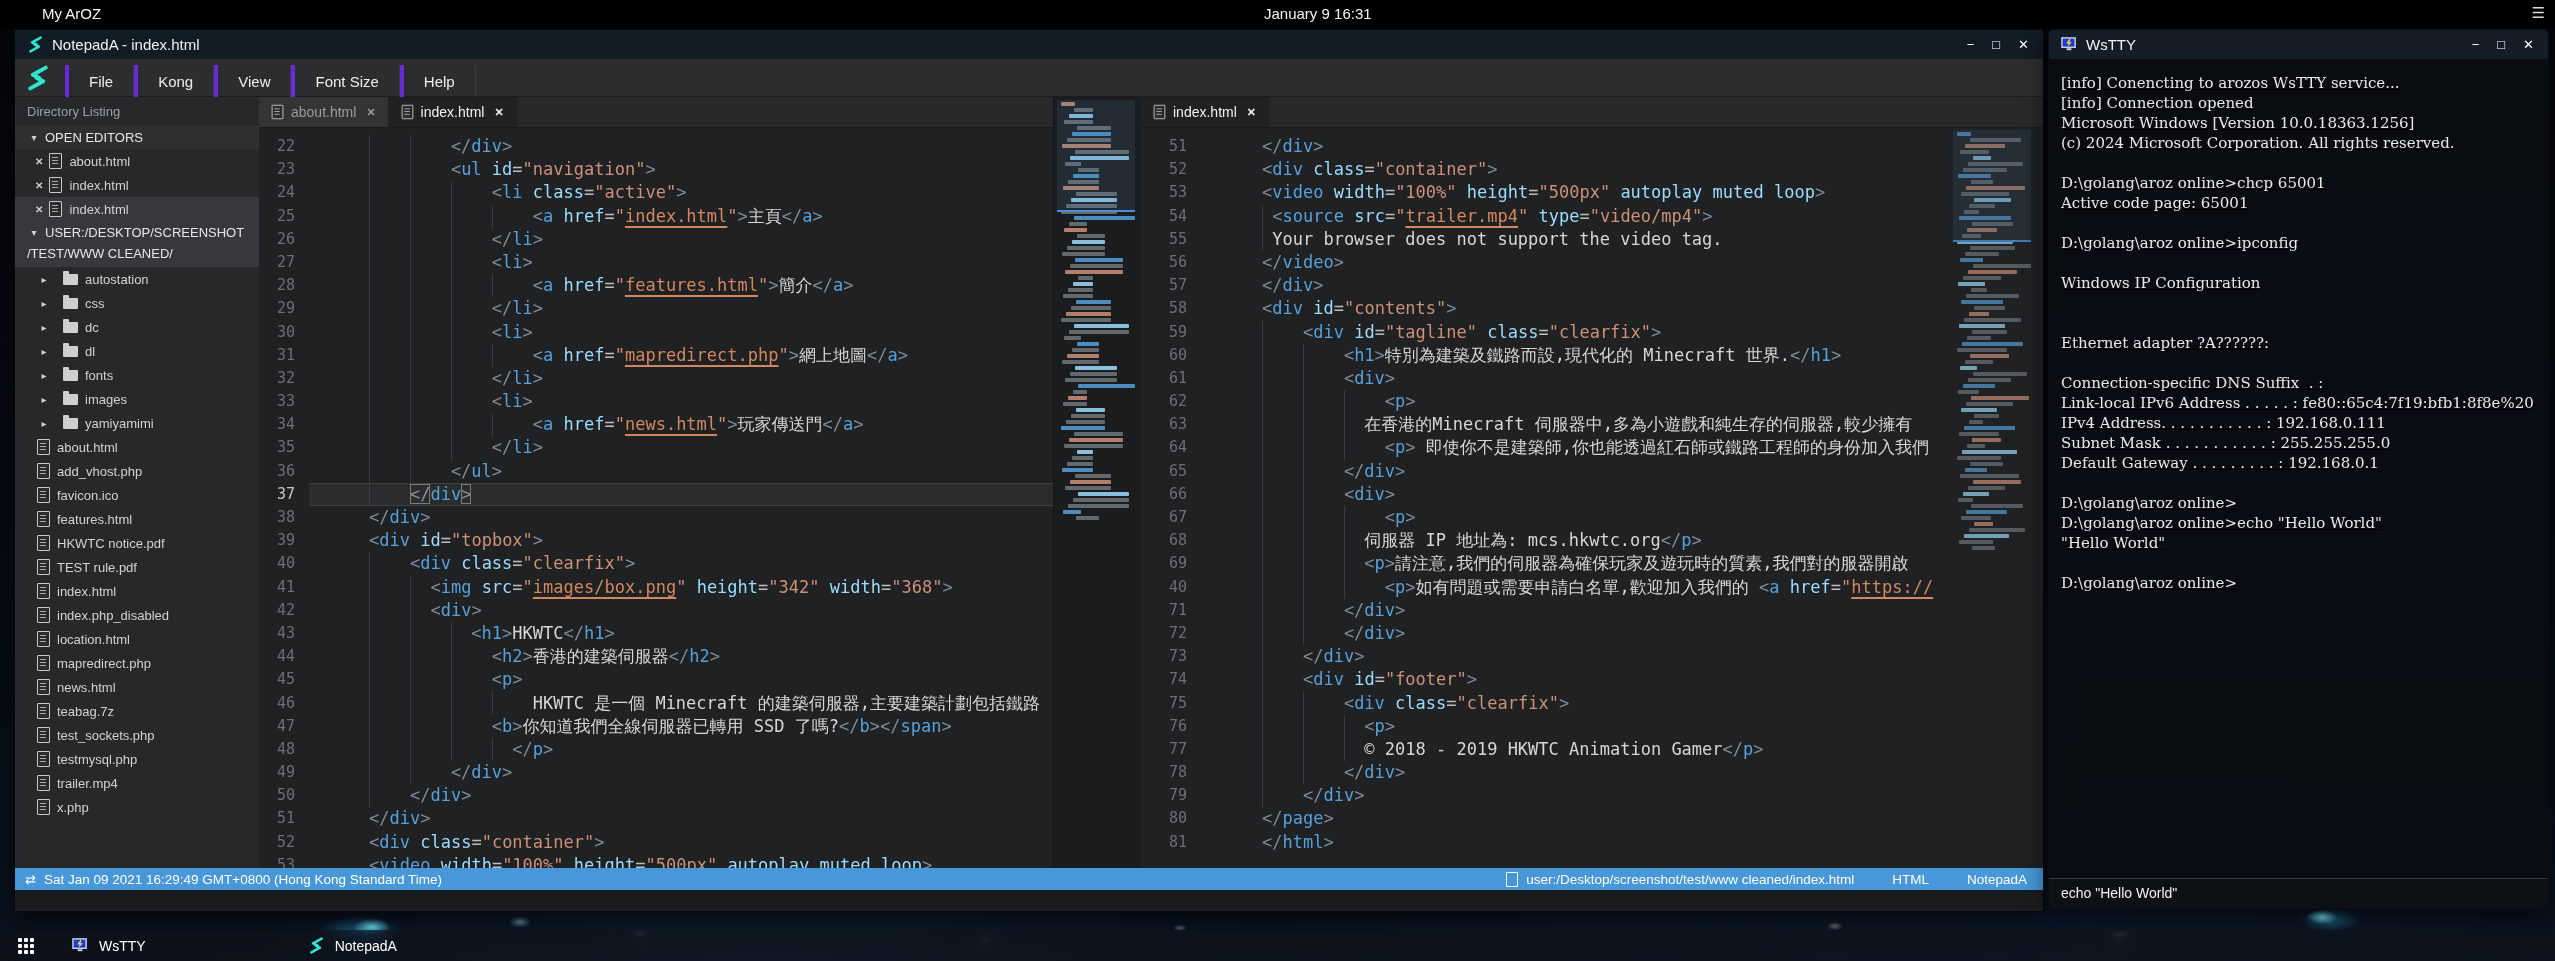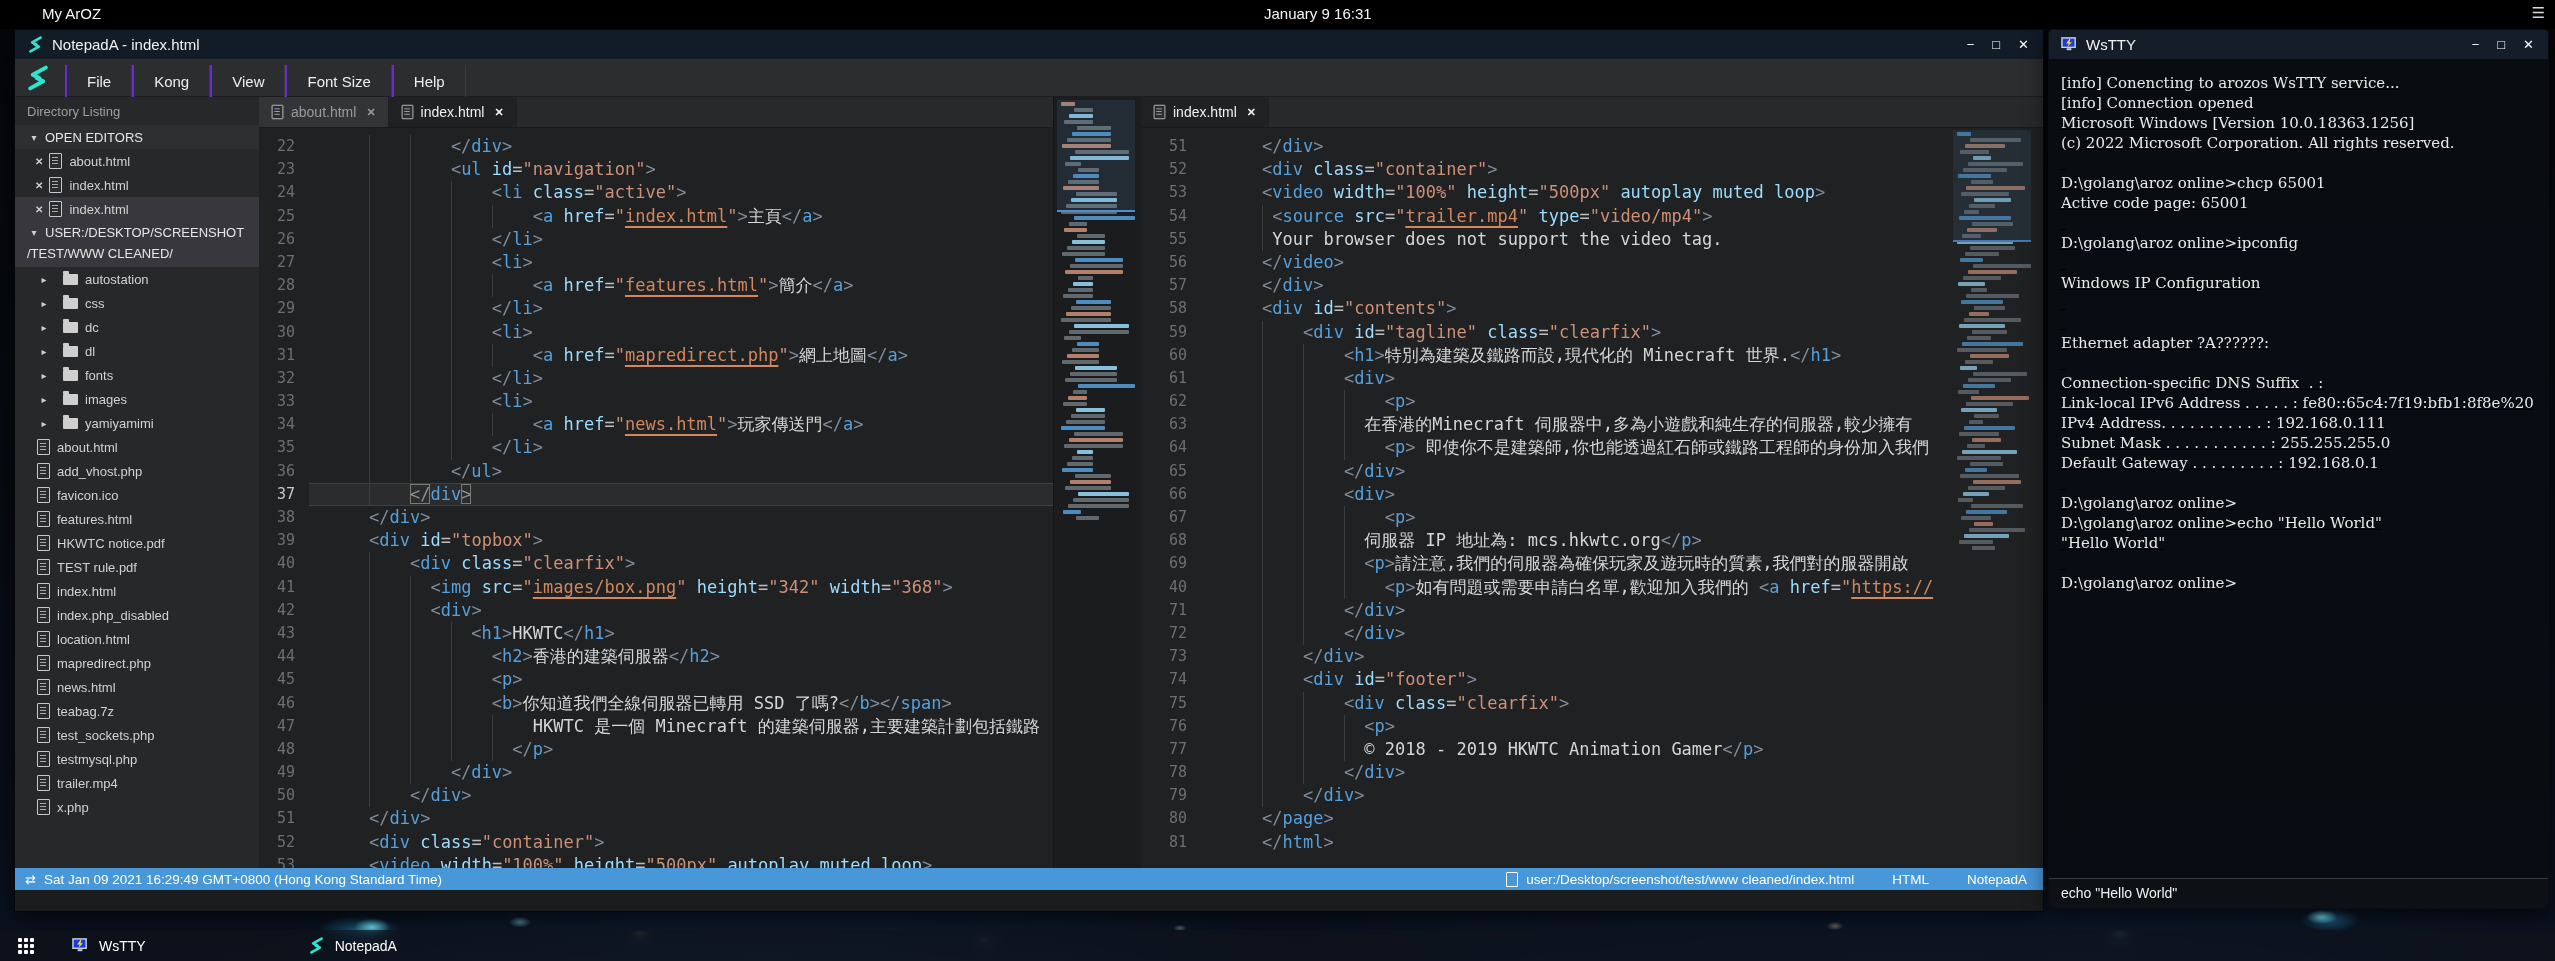--- a/index.html
+++ b/index.html
@@ -27,21 +27,21 @@
   
   .win{position:absolute;box-shadow:0 6px 24px rgba(0,0,0,.65);border:1px solid #05070a;}
   .titlebar{height:29px;background:#121c27;display:flex;align-items:center;color:#f2f2f2;font-size:15px;}
   .titlebar .tlogo{margin:0 8px 0 12px;display:flex;}
   .winbtns{margin-left:auto;display:flex;gap:18px;padding-right:14px;color:#fff;font-size:13px;}
   .winbtns span{cursor:default;}
   
   #np{left:14px;top:29px;width:2028px;height:881px;background:#1a1c1e;}
   .menubar{height:37px;background:#2b2d2f;display:flex;align-items:center;border-bottom:1px solid #1c1c1c;}
   .menubar .mlogo{padding:0 14px 0 10px;display:flex;}
-  .menu-item{color:#eee;font-size:15px;padding:8px 20px;border-right:1px solid #3a3c3e;border-left:2px solid #6d28d9;margin-top:7px;}
+  .menu-item{color:#eee;font-size:15px;padding:8px 20px;border-right:1px solid #3a3c3e;border-left:4px solid #6d28d9;margin-top:7px;}
   .npbody{position:relative;height:793px;}
   
   .sidebar{position:absolute;left:0;top:0;width:244px;height:100%;background:#26282a;overflow:hidden;}
   .sb-title{color:#9aa0a6;font-size:13px;padding:7px 0 6px 12px;}
   .srow{height:24px;display:flex;align-items:center;color:#d2d2d2;font-size:13px;white-space:nowrap;}
   .srow.header{background:#2d2f31;color:#e8e8e8;}
   .srow.sel{background:#37373d;}
   .wsheader{height:46px;background:#37373d;display:block;color:#e6e6e6;}
   .wsheader .wsline1{display:flex;align-items:center;height:23px;}
   .wsheader .wsline2{padding-left:12px;height:22px;line-height:20px;font-size:13px;}
@@ -351,22 +351,22 @@
               <div class="cline"><span class="ind" style="width: 8ch;"></span><span class="tk-p">&lt;/</span><span class="tk-t">ul</span><span class="tk-p">&gt;</span></div>
               <div class="cline cur"><span class="ind" style="width: 4ch;"></span><span class="tk-b">&lt;/</span><span class="tk-t">div</span><span class="tk-b">&gt;</span></div>
               <div class="cline"><span class="tk-p">&lt;/</span><span class="tk-t">div</span><span class="tk-p">&gt;</span></div>
               <div class="cline"><span class="tk-p">&lt;</span><span class="tk-t">div</span><span class="tk-x"> </span><span class="tk-a">id</span><span class="tk-e">=</span><span class="tk-s">"topbox"</span><span class="tk-p">&gt;</span></div>
               <div class="cline"><span class="ind" style="width: 4ch;"></span><span class="tk-p">&lt;</span><span class="tk-t">div</span><span class="tk-x"> </span><span class="tk-a">class</span><span class="tk-e">=</span><span class="tk-s">"clearfix"</span><span class="tk-p">&gt;</span></div>
               <div class="cline"><span class="ind" style="width: 6ch;"></span><span class="tk-p">&lt;</span><span class="tk-t">img</span><span class="tk-x"> </span><span class="tk-a">src</span><span class="tk-e">=</span><span class="tk-s">"</span><span class="tk-l">images/box.png</span><span class="tk-s">"</span><span class="tk-x"> </span><span class="tk-a">height</span><span class="tk-e">=</span><span class="tk-s">"342"</span><span class="tk-x"> </span><span class="tk-a">width</span><span class="tk-e">=</span><span class="tk-s">"368"</span><span class="tk-p">&gt;</span></div>
               <div class="cline"><span class="ind" style="width: 6ch;"></span><span class="tk-p">&lt;</span><span class="tk-t">div</span><span class="tk-p">&gt;</span></div>
               <div class="cline"><span class="ind" style="width: 10ch;"></span><span class="tk-p">&lt;</span><span class="tk-t">h1</span><span class="tk-p">&gt;</span><span class="tk-x">HKWTC</span><span class="tk-p">&lt;/</span><span class="tk-t">h1</span><span class="tk-p">&gt;</span></div>
               <div class="cline"><span class="ind" style="width: 12ch;"></span><span class="tk-p">&lt;</span><span class="tk-t">h2</span><span class="tk-p">&gt;</span><span class="tk-x">香港的建築伺服器</span><span class="tk-p">&lt;/</span><span class="tk-t">h2</span><span class="tk-p">&gt;</span></div>
               <div class="cline"><span class="ind" style="width: 12ch;"></span><span class="tk-p">&lt;</span><span class="tk-t">p</span><span class="tk-p">&gt;</span></div>
+              <div class="cline"><span class="ind" style="width: 16ch;"></span><span class="tk-x">HKWTC 是一個 Minecraft 的建築伺服器,主要建築計劃包括鐵路</span></div>
               <div class="cline"><span class="ind" style="width: 12ch;"></span><span class="tk-p">&lt;</span><span class="tk-t">b</span><span class="tk-p">&gt;</span><span class="tk-x">你知道我們全線伺服器已轉用 SSD 了嗎?</span><span class="tk-p">&lt;/</span><span class="tk-t">b</span><span class="tk-p">&gt;</span><span class="tk-p">&lt;/</span><span class="tk-t">span</span><span class="tk-p">&gt;</span></div>
-              <div class="cline"><span class="ind" style="width: 16ch;"></span><span class="tk-x">HKWTC 是一個 Minecraft 的建築伺服器,主要建築計劃包括鐵路</span></div>
               <div class="cline"><span class="ind" style="width: 14ch;"></span><span class="tk-p">&lt;/</span><span class="tk-t">p</span><span class="tk-p">&gt;</span></div>
               <div class="cline"><span class="ind" style="width: 8ch;"></span><span class="tk-p">&lt;/</span><span class="tk-t">div</span><span class="tk-p">&gt;</span></div>
               <div class="cline"><span class="ind" style="width: 4ch;"></span><span class="tk-p">&lt;/</span><span class="tk-t">div</span><span class="tk-p">&gt;</span></div>
               <div class="cline"><span class="tk-p">&lt;/</span><span class="tk-t">div</span><span class="tk-p">&gt;</span></div>
               <div class="cline"><span class="tk-p">&lt;</span><span class="tk-t">div</span><span class="tk-x"> </span><span class="tk-a">class</span><span class="tk-e">=</span><span class="tk-s">"container"</span><span class="tk-p">&gt;</span></div>
               <div class="cline"><span class="tk-p">&lt;</span><span class="tk-t">video</span><span class="tk-x"> </span><span class="tk-a">width</span><span class="tk-e">=</span><span class="tk-s">"100%"</span><span class="tk-x"> </span><span class="tk-a">height</span><span class="tk-e">=</span><span class="tk-s">"500px"</span><span class="tk-x"> </span><span class="tk-a">autoplay</span><span class="tk-x"> </span><span class="tk-a">muted</span><span class="tk-x"> </span><span class="tk-a">loop</span><span class="tk-p">&gt;</span></div>
             </div>
         </div>
       </div>
       <div class="minimap" id="mmL">
@@ -622,21 +622,21 @@
       <span class="winbtns">
         <span>−</span>
         <span>□</span>
         <span>✕</span>
       </span>
     </div>
     <div class="termbody">
         <div class="tline">[info] Conencting to arozos WsTTY service...</div>
         <div class="tline">[info] Connection opened</div>
         <div class="tline">Microsoft Windows [Version 10.0.18363.1256]</div>
-        <div class="tline">(c) 2022 Microsoft Corporation. All rights reserved.</div>
+        <div class="tline">(c) 2024 Microsoft Corporation. All rights reserved.</div>
         <div class="tline"> </div>
         <div class="tline">D:\golang\aroz online&gt;chcp 65001</div>
         <div class="tline">Active code page: 65001</div>
         <div class="tline"> </div>
         <div class="tline">D:\golang\aroz online&gt;ipconfig</div>
         <div class="tline"> </div>
         <div class="tline">Windows IP Configuration</div>
         <div class="tline"> </div>
         <div class="tline"> </div>
         <div class="tline">Ethernet adapter ?A??????:</div>

